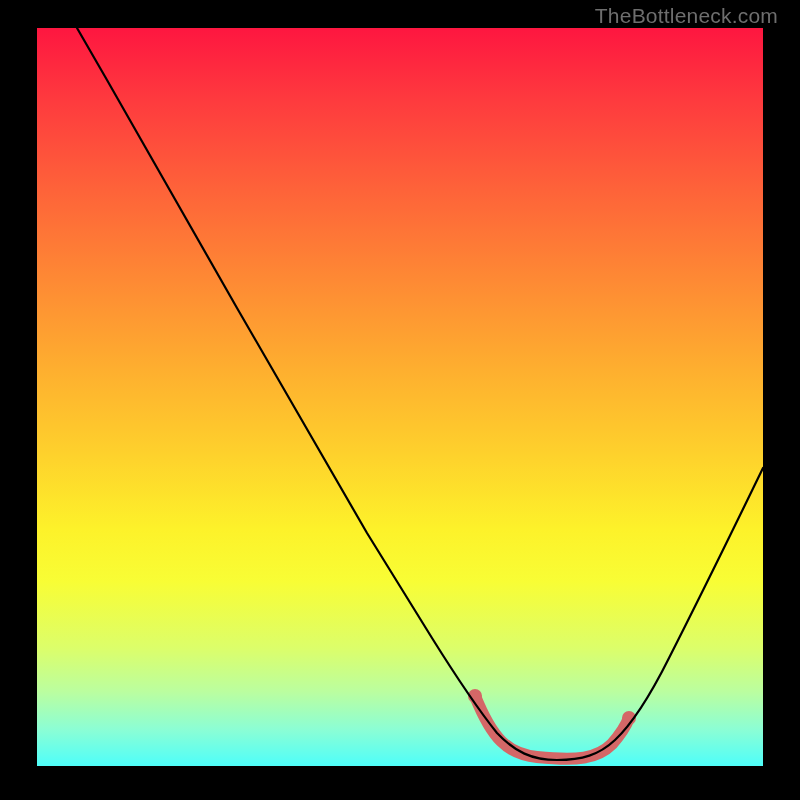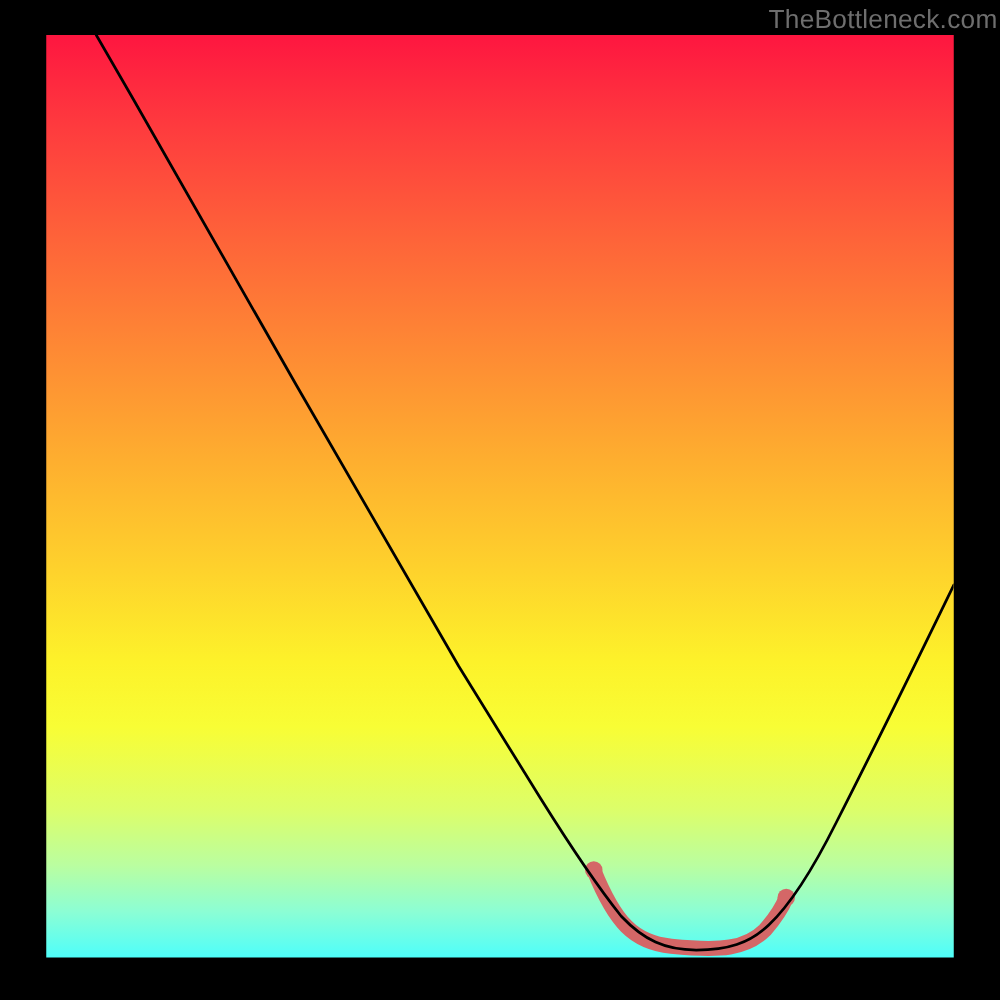--- a/index.html
+++ b/index.html
@@ -6,21 +6,21 @@
   html, body { width: 800px; height: 800px; overflow: hidden; background: #000; }
   .frame {
     position: relative;
     width: 800px;
     height: 800px;
     background: #000;
   }
   .watermark {
     position: absolute;
     top: 4px;
-    right: 2px;
+    right: 22px;
     color: #6e6e6e;
     font-family: Arial, Helvetica, sans-serif;
     font-size: 21px;
     font-weight: 500;
     letter-spacing: 0.2px;
     z-index: 10;
   }
   .plot-area {
     position: absolute;
     left: 37px;

